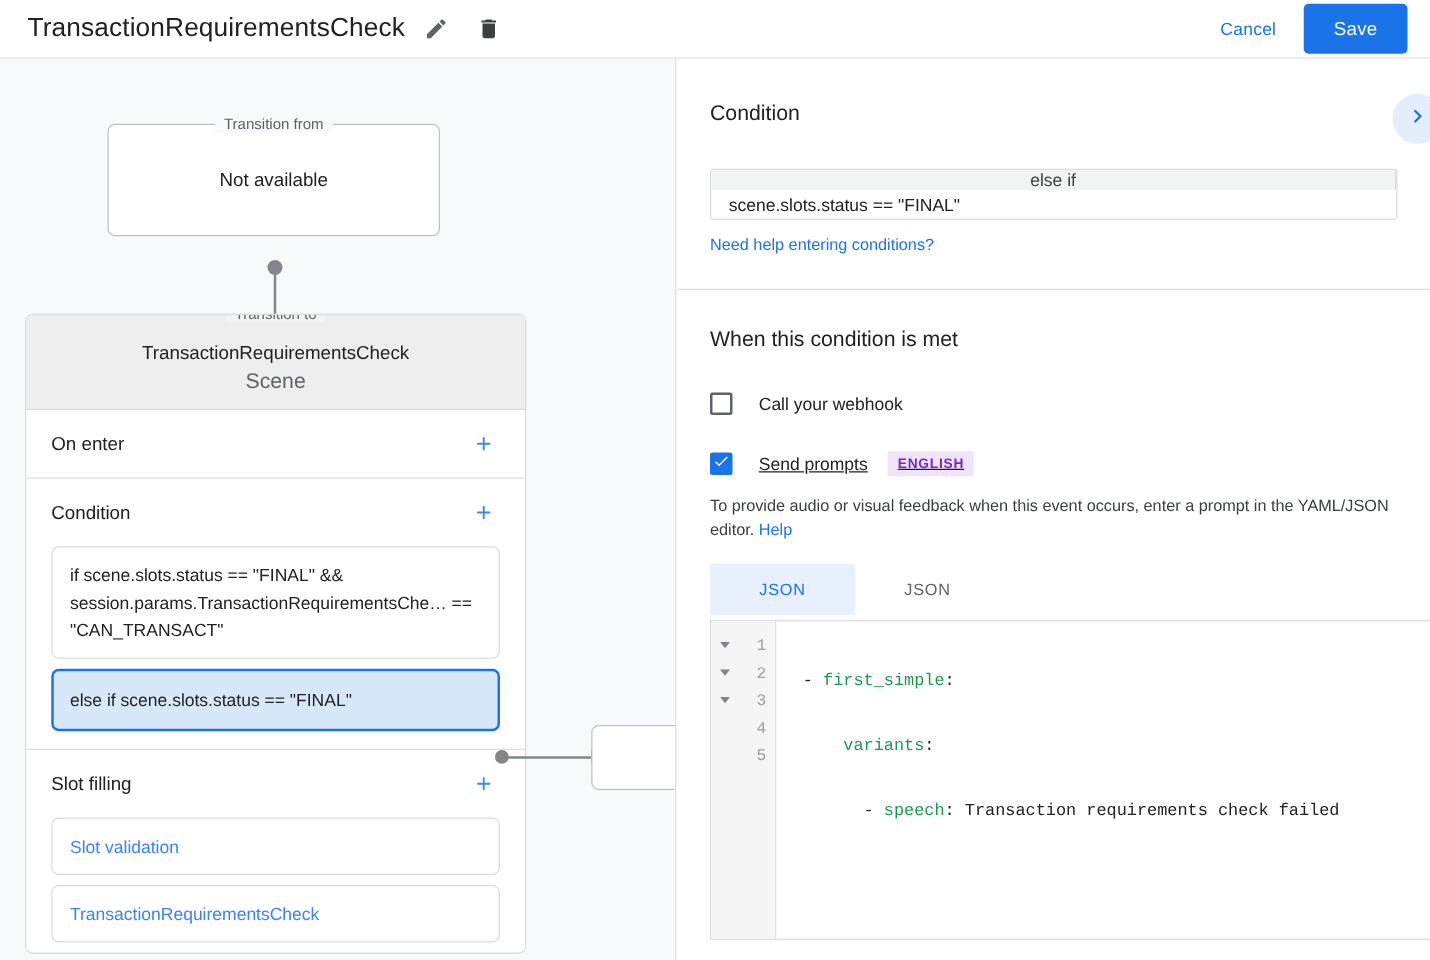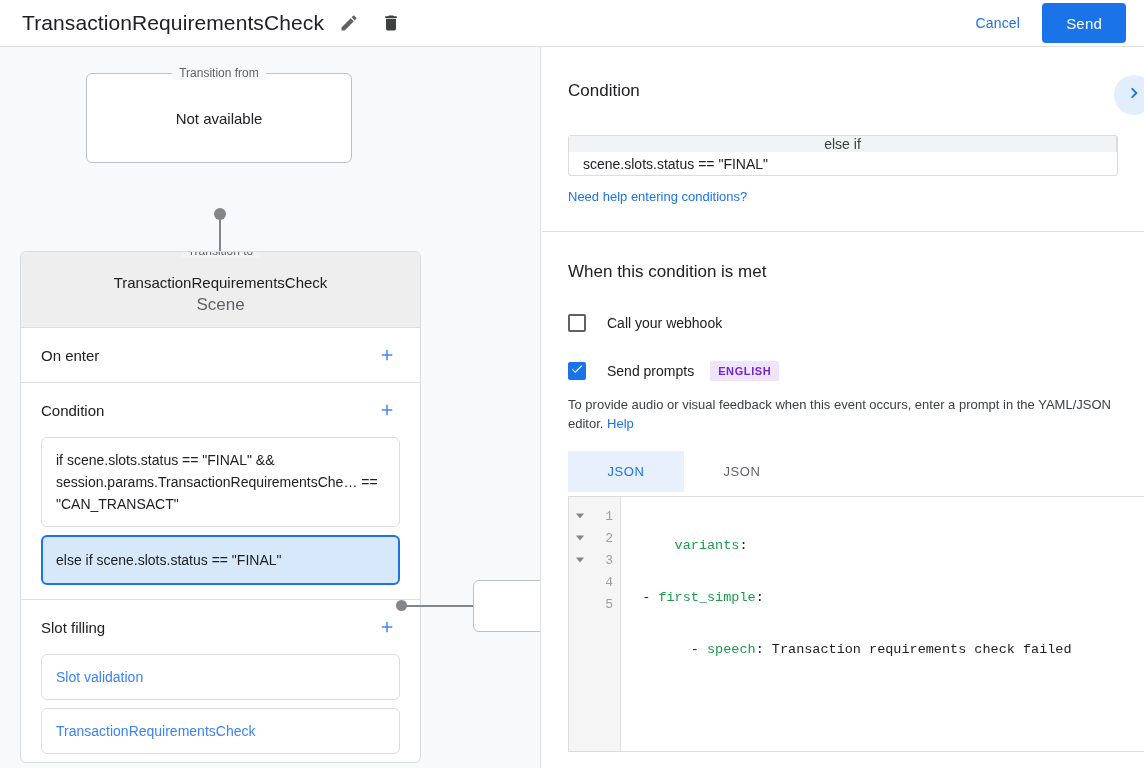--- a/index.html
+++ b/index.html
@@ -59,21 +59,21 @@
     background: #ffffff;
   }
   .fieldset-legend {
     position: absolute; top: -8px; left: 50%; transform: translateX(-50%);
     background: #f8f9fa; padding: 0 7px;
     font-size: 12px; color: #5f6368; white-space: nowrap;
   }
 
   
   #transition-from {
-    left: 86px; top: 26px; width: 266px; height: 90px;
+    left: 86px; top: 52px; width: 266px; height: 90px;
     display: flex; align-items: center; justify-content: center;
   }
   #transition-from .body { font-size: 15px; color: #202124; }
 
   
   .arrow-line {
     position: absolute; left: 219px; top: 164px;
     width: 2px; height: 50px; background: #80868b;
   }
   .arrow-dot {
@@ -282,21 +282,21 @@
     <span>
       <svg width="20" height="20" viewBox="0 0 24 24" fill="#3c4043">
         <path d="M6 19a2 2 0 0 0 2 2h8a2 2 0 0 0 2-2V7H6v12zM19 4h-3.5l-1-1h-5l-1 1H5v2h14V4z"></path>
       </svg>
     </span>
   </div>
 
   <div class="topbar-spacer"></div>
 
   <button class="cancel-btn">Cancel</button>
-  <button class="save-btn">Send</button>
+  <button class="save-btn">Save</button>
 </div>
 
 <div class="canvas">
 
   <div class="fieldset-box" id="transition-from">
     <div class="fieldset-legend">Transition from</div>
     <div class="body">Not available</div>
   </div>
 
   <div class="arrow-dot"></div>
@@ -386,21 +386,21 @@
   <div class="panel-divider"></div>
 
   <div class="panel-section" style="padding-top:30px;">
     <div class="panel-h">When this condition is met</div>
 
     <div class="check-row" style="margin-top:32px;">
       <div class="cbox"></div>
       <div class="check-label">Call your webhook</div>
     </div>
 
-    <div class="check-row" style="margin-top:29px;">
+    <div class="check-row" style="margin-top:29px;text-decoration:underline;">
       <div class="cbox checked">
         <span>
           <svg width="14" height="14" viewBox="0 0 24 24" fill="#ffffff">
               <path d="M9 16.17 4.83 12l-1.42 1.41L9 19 21 7l-1.41-1.41z"></path>
             </svg>
         </span>
       </div>
       <div class="check-label">Send prompts</div>
       <div class="badge">ENGLISH</div>
     </div>
@@ -432,20 +432,20 @@
             <span>3</span>
           </div>
         <div class="gutter-row">
             <span>4</span>
           </div>
         <div class="gutter-row">
             <span>5</span>
           </div>
       </div>
       <div class="code">
+        <div class="code-row"><span>  - </span><span class="k">first_simple</span><span>:</span></div>
         <div class="code-row"><span>      </span><span class="k">variants</span><span>:</span></div>
-        <div class="code-row"><span>  - </span><span class="k">first_simple</span><span>:</span></div>
         <div class="code-row"><span>        - </span><span class="k">speech</span><span>: Transaction requirements check failed</span></div>
         <div class="code-row"><span></span><span class="k"></span><span></span></div>
       </div>
     </div>
   </div>
 </div>
 
 </body></html>

